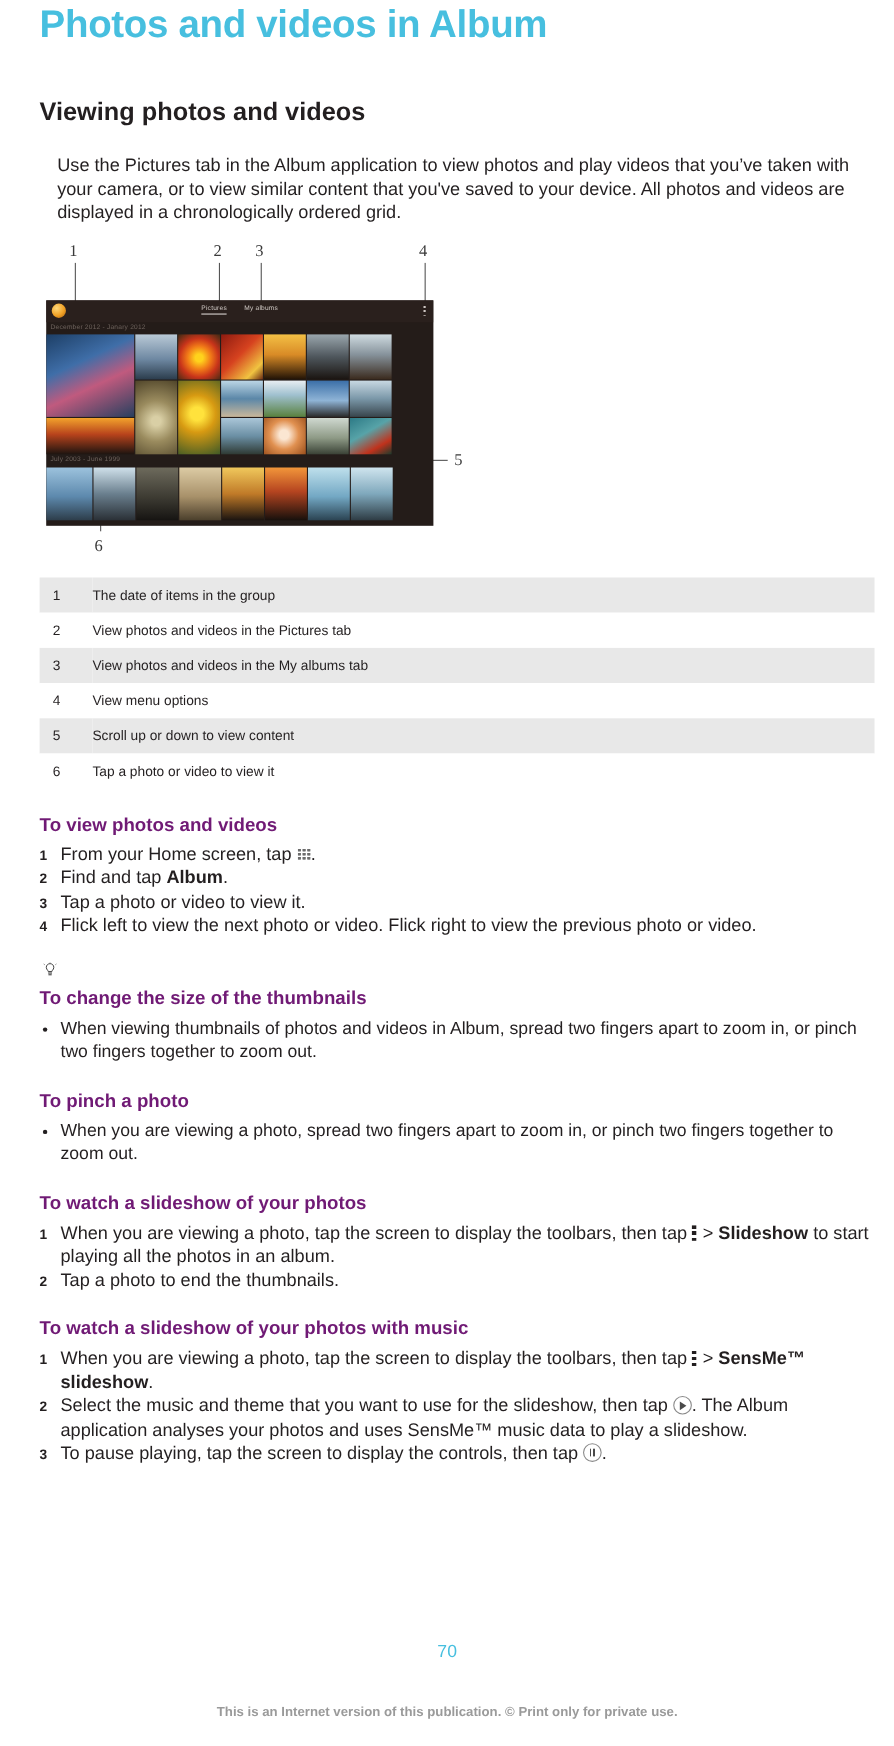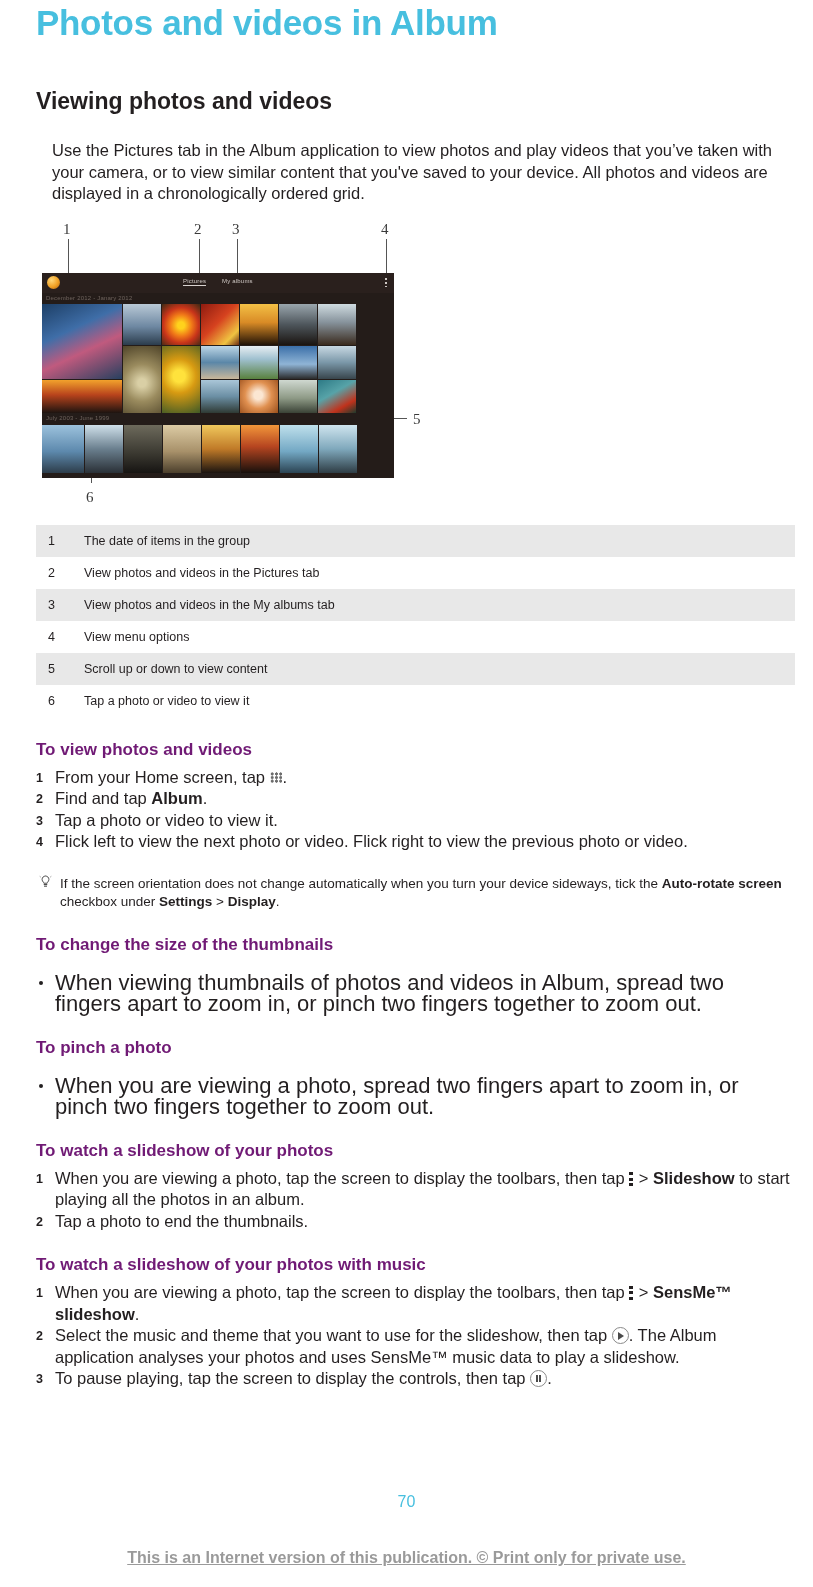--- a/index.html
+++ b/index.html
@@ -176,25 +176,24 @@
     line-height: 23px;
     color: #231f20;
   }
   .bullets {
     list-style: none;
     margin: 0;
     padding: 6px 0 0 0;
   }
   .bullets li {
     position: relative;
-    font-size: 22px;
+    font-size: 16px;
     line-height: 21.5px;
     padding-left: 19px;
     max-width: 745px;
-    margin-top: 10px;
   }
   .bullets li::before {
     content: "";
     position: absolute;
     left: 3px;
     top: 9px;
     width: 4px; height: 4px;
     border-radius: 50%;
     background: #231f20;
   }
@@ -274,23 +273,22 @@
     color: #47bfdf;
     font-size: 16px;
     font-weight: normal;
   }
   .footer-note {
     position: absolute;
     left: 0; right: 0;
     top: 1549px;
     text-align: center;
     color: #9a9a9a;
-    font-size: 16px;
+    font-size: 12px;
     font-weight: bold;
-    text-decoration: underline;
   }
 </style>
 </head>
 <body>
 
 <div class="page">
 
   <h1 class="h1">Photos and videos in Album</h1>
 
   <h2 class="h2">Viewing photos and videos</h2>
@@ -404,21 +402,20 @@
       <li>Flick left to view the next photo or video. Flick right to view the previous photo or video.</li>
     </ol>
 
     <div class="note">
       <svg class="bulb-icon" viewBox="0 0 14 16">
         <path d="M7 1.2c-2.2 0-3.9 1.7-3.9 3.8 0 1.4 0.7 2.3 1.3 3 0.4 0.5 0.6 0.9 0.7 1.4h3.8c0.1-0.5 0.3-0.9 0.7-1.4 0.6-0.7 1.3-1.6 1.3-3 0-2.1-1.7-3.8-3.9-3.8z" fill="none" stroke="#3a3a3a" stroke-width="1"></path>
         <rect x="5" y="10.4" width="4" height="1.1" fill="#3a3a3a"></rect>
         <rect x="5.3" y="12.2" width="3.4" height="1.1" fill="#3a3a3a"></rect>
         <path d="M7 0.2v-0.9M1.3 2.2l-0.8-0.6M12.7 2.2l0.8-0.6" stroke="#3a3a3a" stroke-width="0.9"></path>
       </svg>
-      <p><span>If the screen orientation does not change automatically when you turn your device sideways, tick the </span><b>Auto-rotate screen</b><span> checkbox under </span><b>Settings</b><span> &gt; </span><b>Display</b><span>.</span></p>
     </div>
   </div>
 
   <div class="section">
     <div class="h3">To change the size of the thumbnails</div>
     <ul class="bullets">
       <li>When viewing thumbnails of photos and videos in Album, spread two fingers apart to zoom in, or pinch two fingers together to zoom out.</li>
     </ul>
   </div>
 

